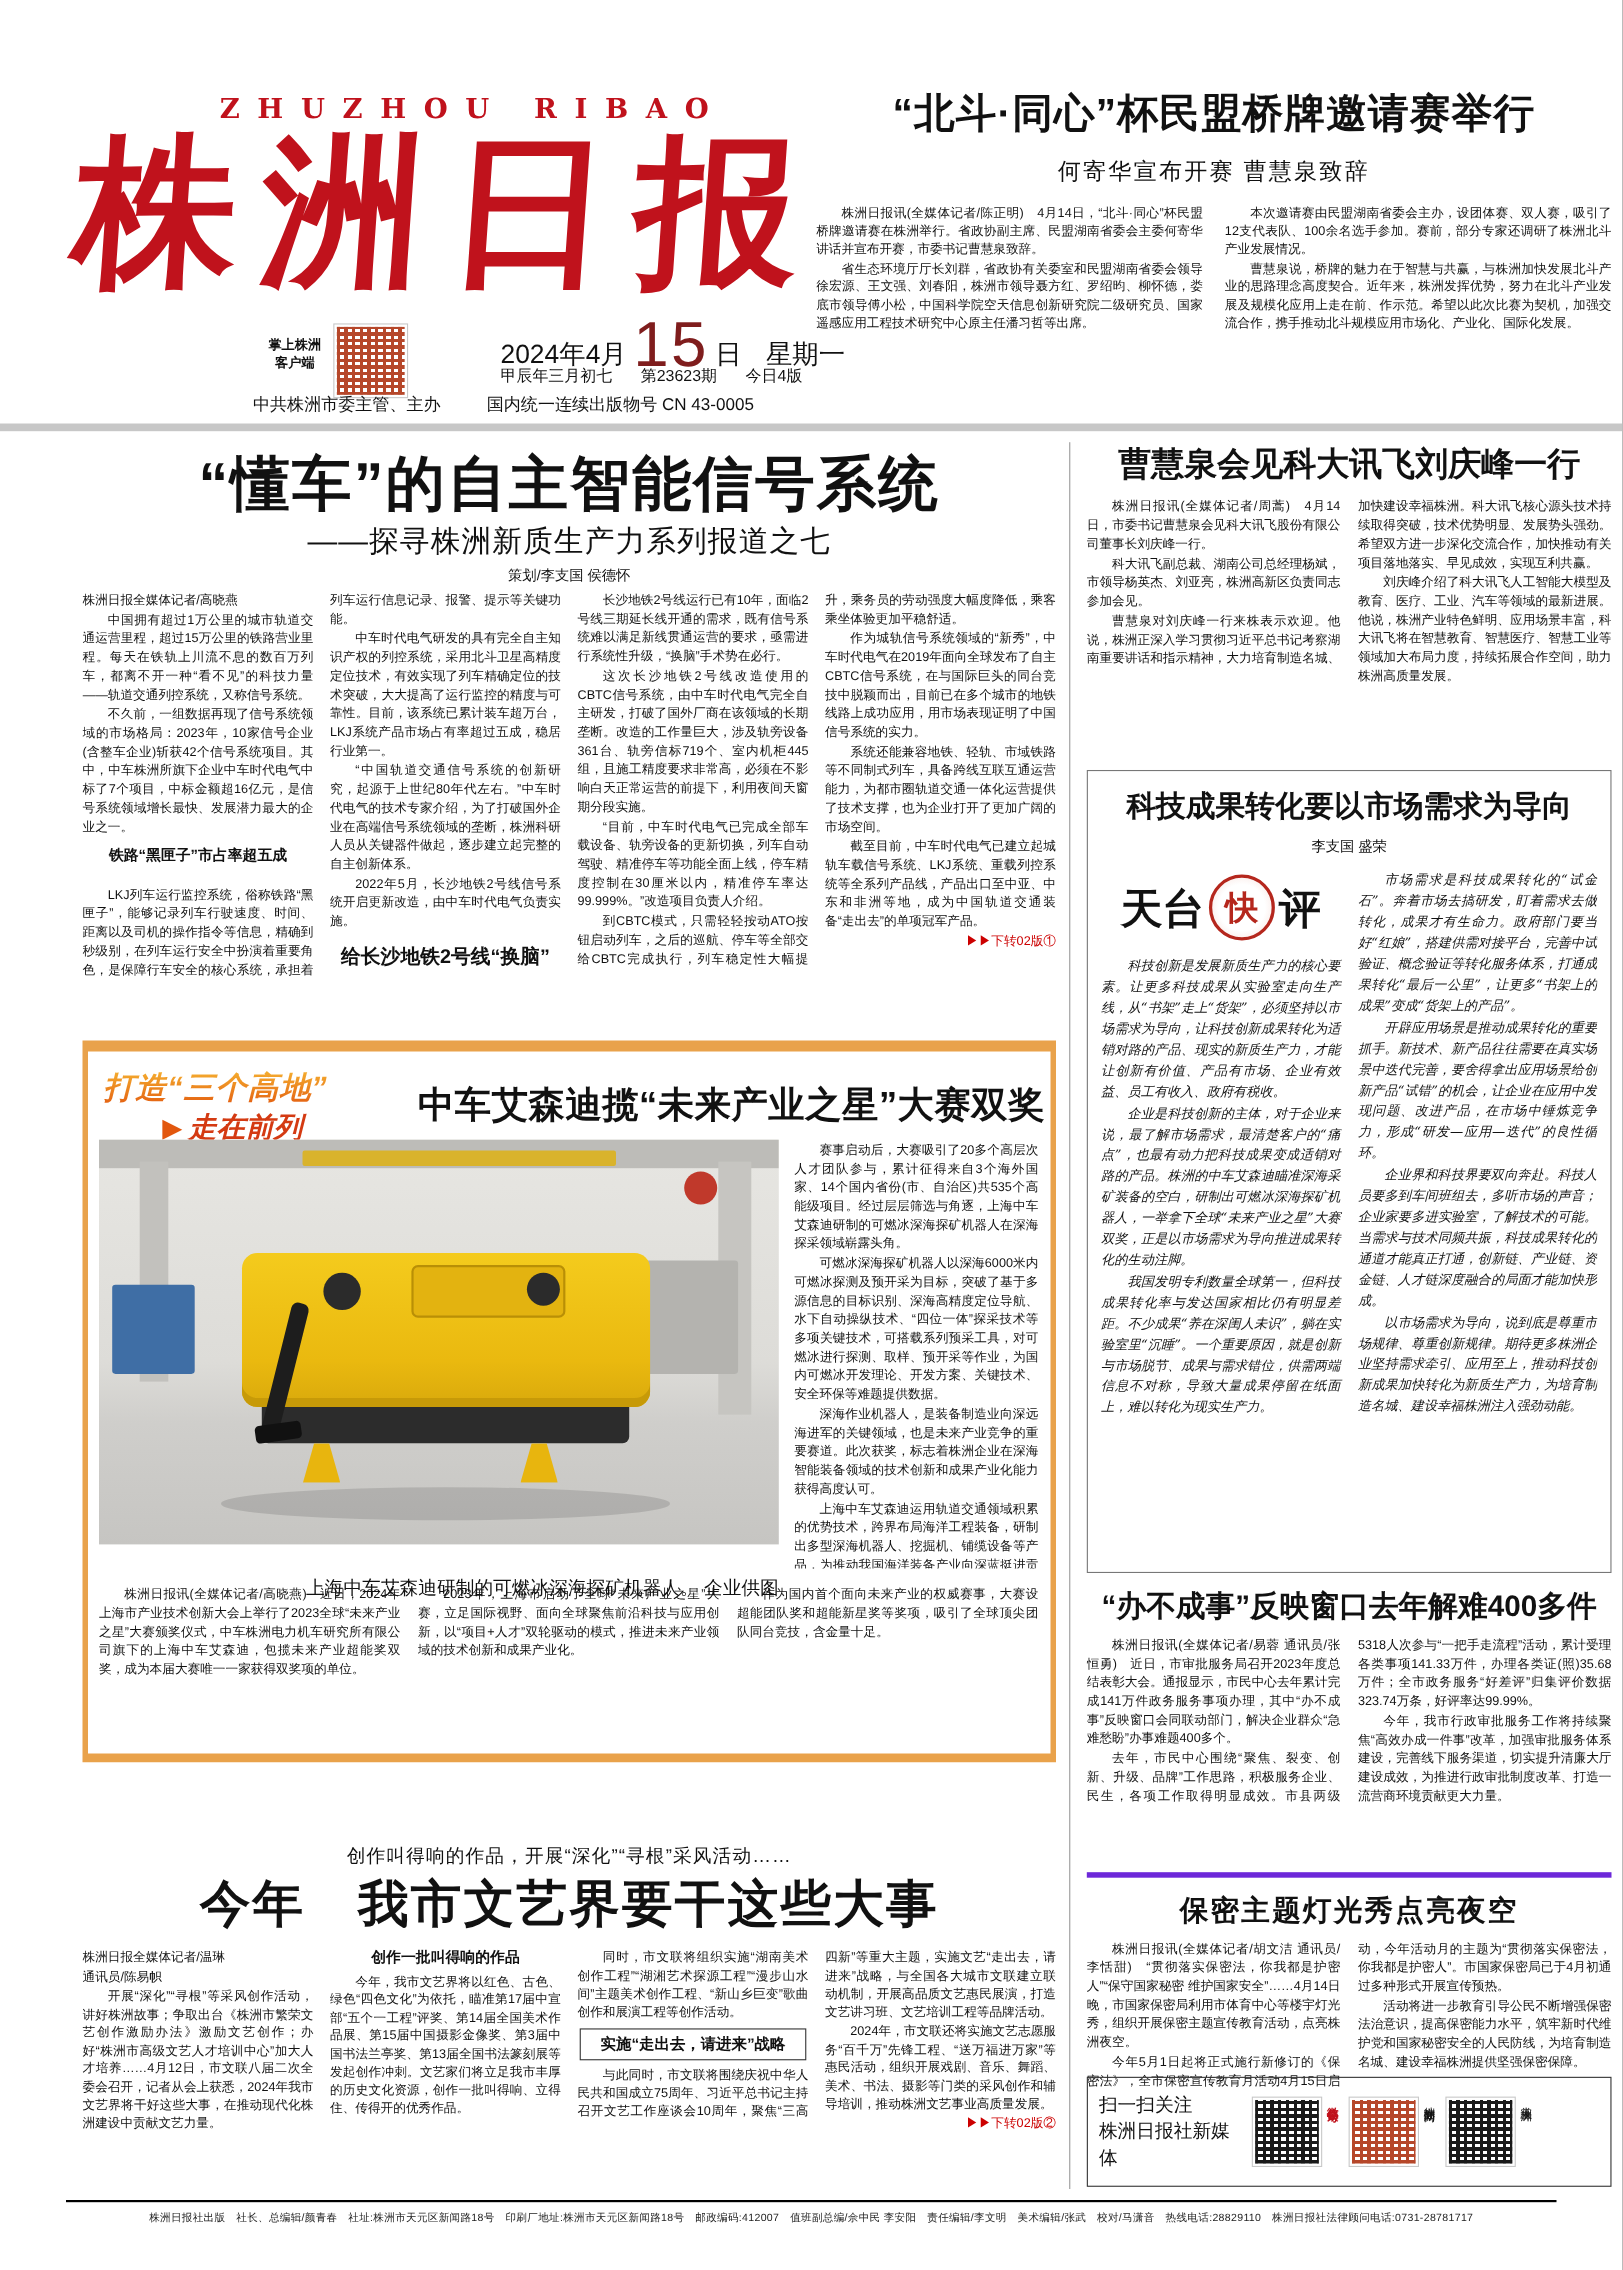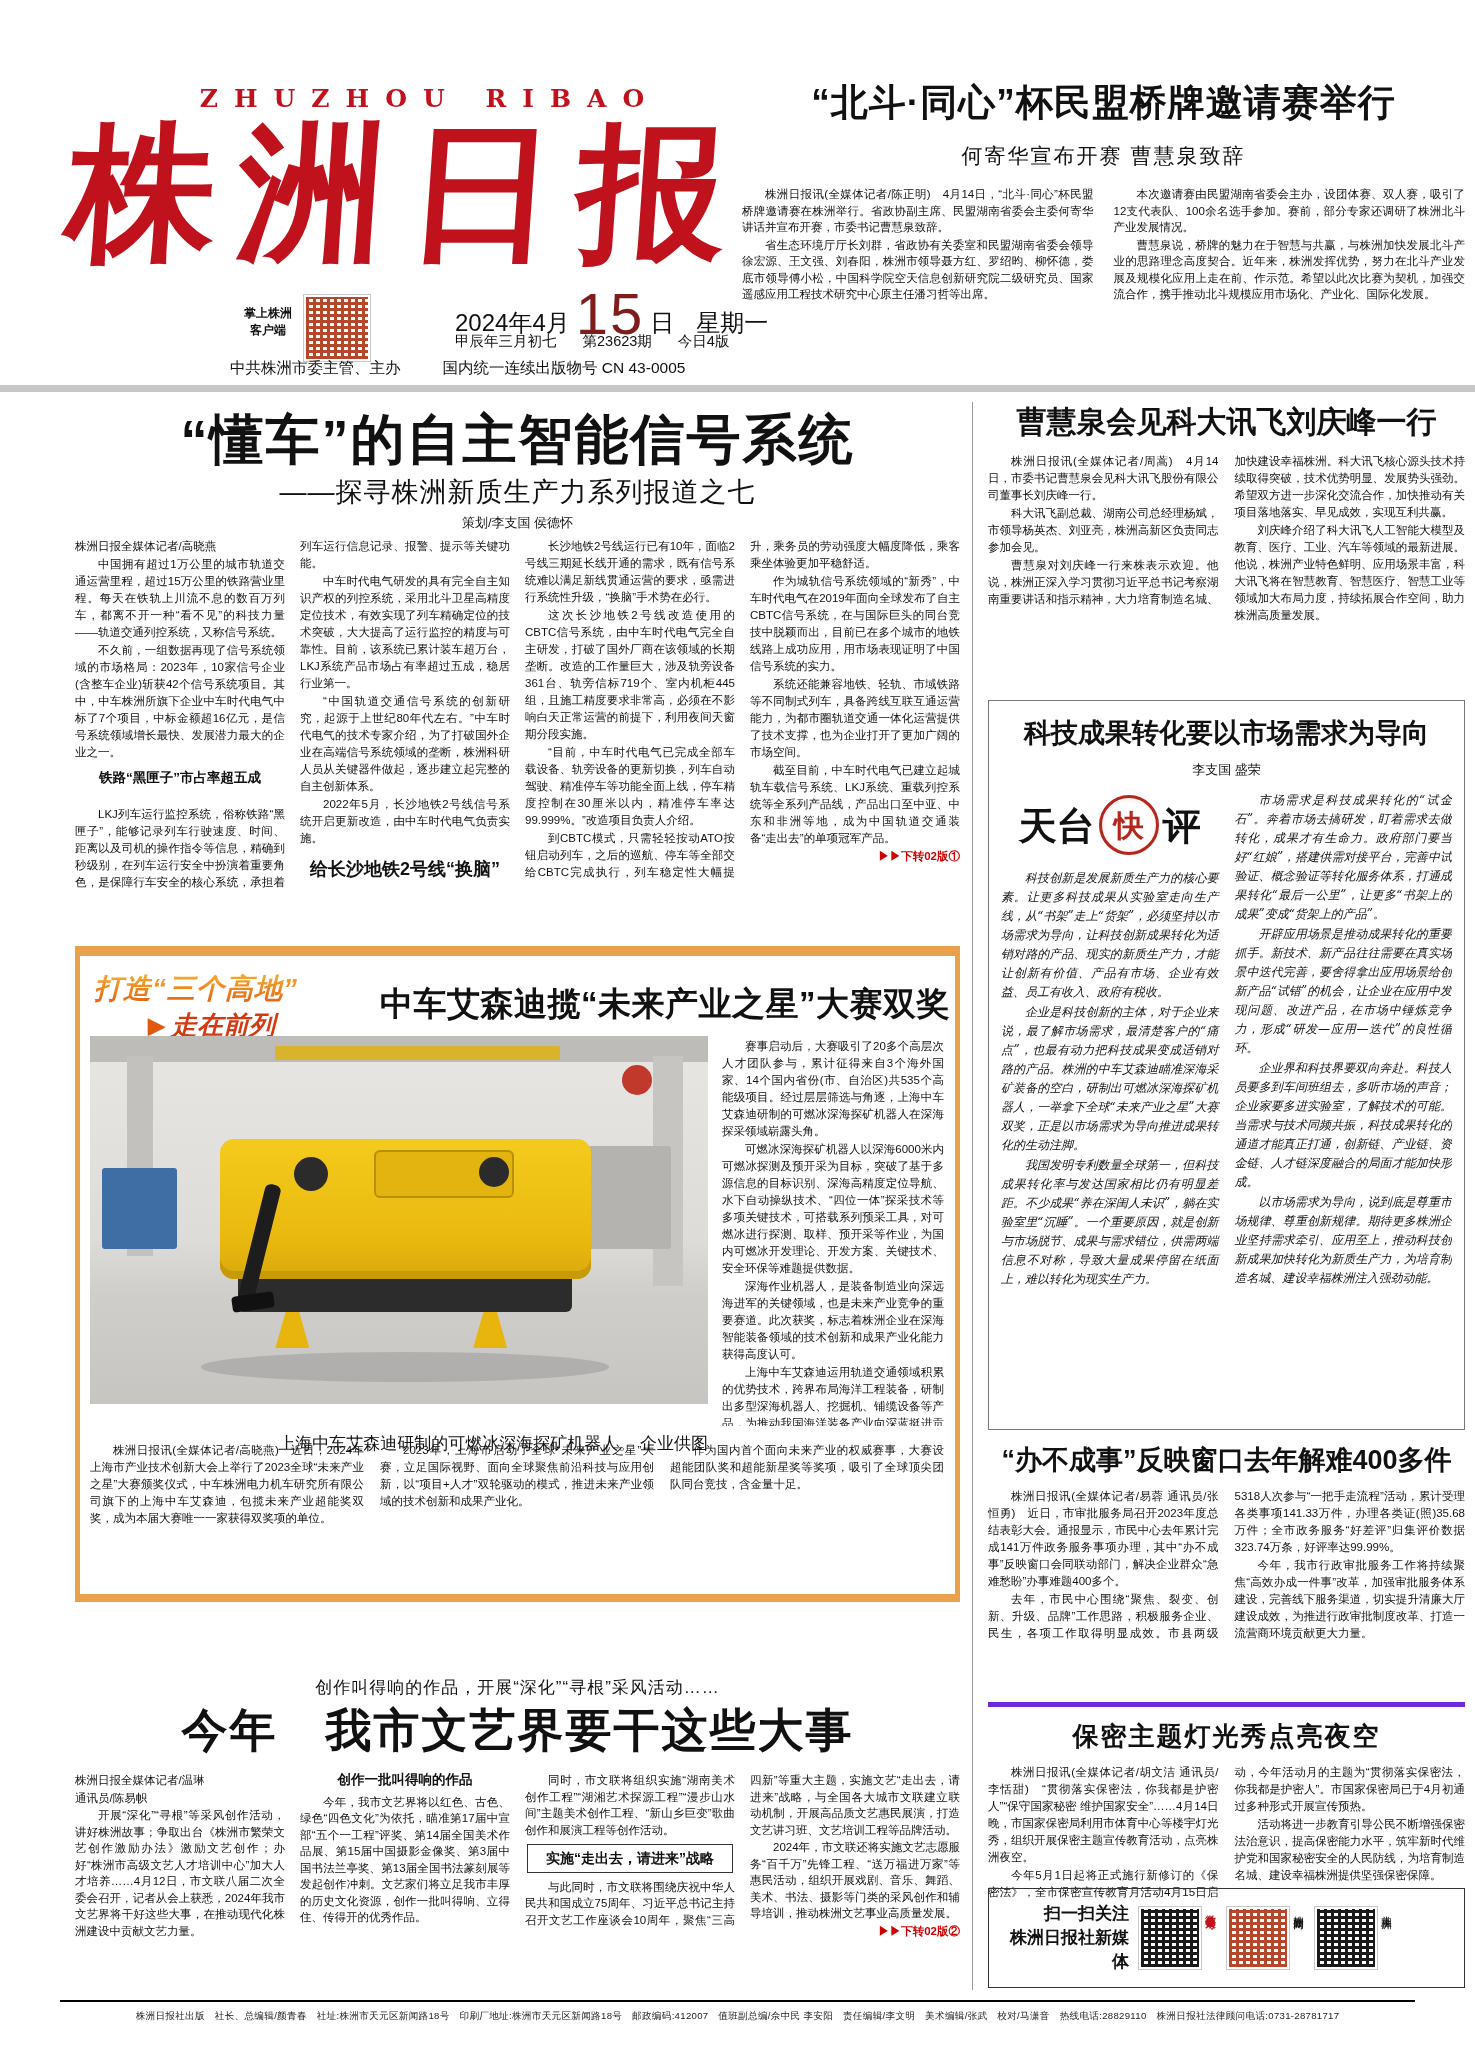--- a/index.html
+++ b/index.html
@@ -40,21 +40,21 @@
   .vrule{left:972px;top:402px;width:1px;height:1588px;background:#9a9a9a;}
   
   .main-hl{left:75px;top:404px;width:885px;text-align:center;font-size:54px;font-weight:900;letter-spacing:2px;}
   .main-sub{left:75px;top:474px;width:885px;text-align:center;font-size:27px;letter-spacing:1px;}
   .main-by{left:75px;top:514px;width:885px;text-align:center;font-size:13px;}
   .main-body{left:75px;top:538px;width:885px;height:400px;overflow:hidden;column-count:4;
              column-gap:15px;font-size:11.5px;line-height:17px;}
   .main-body h4{font-size:13.5px;text-align:center;margin:8px 0 20px;text-indent:0;}
   .main-body h3{font-size:18px;text-align:center;margin:10px 0 8px;text-indent:0;line-height:24px;}
   p.noind{text-indent:0 !important;}
-  p.cont{color:#c00;font-weight:bold;text-align:right;text-indent:0 !important;}
+  p.cont{color:#c00;font-weight:normal;text-align:right;text-indent:0 !important;}
   
   .feature{left:75px;top:946px;width:885px;height:656px;border:5px solid #e9a24b;border-top-width:10px;
            border-bottom-width:8px;background:#fff;box-sizing:border-box;}
   .badge{position:absolute;left:14px;top:14px;width:300px;font-style:italic;font-weight:900;}
   .badge .b1{font-size:28px;background:linear-gradient(180deg,#f7b733,#e2570e);
              -webkit-background-clip:text;background-clip:text;color:transparent;letter-spacing:1px;}
   .badge .b2{font-size:26px;margin-left:54px;color:#d43a12;display:flex;align-items:center;gap:6px;}
   .badge .arr{color:#e2570e;font-size:22px;font-style:normal;}
   .feat-hl{position:absolute;left:300px;top:26px;width:570px;font-size:33px;font-weight:900;
            text-align:center;letter-spacing:0.5px;}
@@ -94,21 +94,21 @@
                background:radial-gradient(circle,#fff 55%,#f6ddd7 100%);}
   .bbc{left:988px;top:1442px;width:477px;}
   .bbc-hl{font-size:27px;font-weight:900;text-align:center;}
   .bbc-body{height:212px;}
   .bm{left:988px;top:1702px;width:477px;border-top:5px solid #6d28d9;padding-top:12px;}
   .bm-hl{font-size:26px;font-weight:900;text-align:center;letter-spacing:2px;}
   .bm-body{height:142px;}
   
   .mediabox{left:988px;top:1888px;width:477px;height:100px;border:1px solid #333;box-sizing:border-box;
             display:flex;align-items:center;gap:10px;padding:8px 10px;}
-  .mb-title{width:130px;font-size:17px;font-weight:700;line-height:24px;text-align:right;}
+  .mb-title{width:130px;font-size:17px;font-weight:400;line-height:24px;}
   .mb-item{display:flex;align-items:center;gap:4px;}
   .mb-item .qr{width:58px;height:58px;}
   .mb-label{writing-mode:vertical-rl;font-size:10.5px;line-height:12px;height:62px;letter-spacing:1px;}
   .mb-label.red{color:#c0121c;font-weight:bold;}
   
   .footer{left:60px;top:2000px;width:1355px;border-top:2.5px solid #000;padding-top:8px;
           font-size:9.6px;color:#222;text-align:center;letter-spacing:0.3px;}
 </style>
 </head>
 <body>

